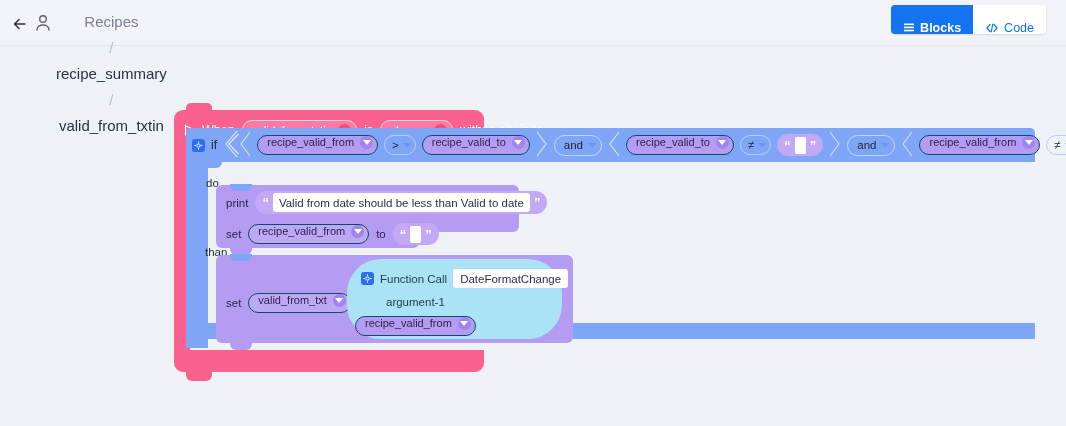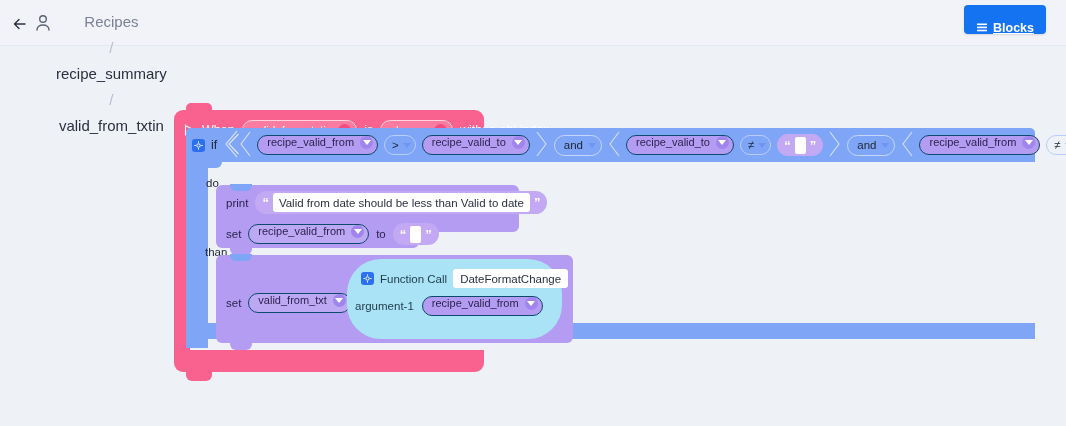--- a/index.html
+++ b/index.html
@@ -34,21 +34,21 @@
   .crumb.active{ color:#2b3040; }
   .sep{ color:#b9bfcc; }
 
   .btn-group{
     position:absolute; right:20px; top:5px; height:29px;
     display:flex; border-radius:4px; overflow:hidden;
     box-shadow:0 1px 2px rgba(0,0,0,.12);
   }
   .btn{
     display:flex; align-items:center; gap:5px;
-    padding:12px 12px; height:45px; font-size:12.5px; cursor:pointer;text-decoration:underline;
+    padding:12px 12px; height:45px; font-size:12.5px; cursor:pointer;
   }
   .btn-blocks{ background:#1473f0; color:#fff; font-weight:bold; }
   .btn-code{ background:#ffffff; color:#1473f0; }
   .btn svg{ display:block; }
 
   
   .canvas{ position:absolute; left:0; top:46px; width:1066px; height:380px; }
 
   
   .when-wrap{
@@ -192,21 +192,21 @@
     position:absolute; left:14px; top:10px;
     display:flex; align-items:center; gap:6px;
     font-size:11.5px; color:#1f3a4a; white-space:nowrap;
   }
   .fn-name{
     height:19px; padding:0 7px; background:#ffffff; border-radius:3px;
     display:inline-flex; align-items:center; font-size:11.5px; color:#2b3040;
   }
   .fn-arg{
     position:absolute; display:flex; align-items:center; gap:8px;
-    font-size:11.5px; color:#1f3a4a; white-space:nowrap;
+    font-size:11.5px; color:#1f3a4a; white-space:nowrap;flex-direction:column;
   }
 </style>
 </head>
 <body>
 
 <div class="topbar">
 
   <div class="back-arrow">
     <svg width="20" height="20" viewBox="0 0 20 20" fill="none">
       <path d="M15 10H4.5M4.5 10L9 5.5M4.5 10L9 14.5" stroke="#2b3040" stroke-width="1.4" stroke-linecap="round" stroke-linejoin="round"></path>
@@ -231,20 +231,28 @@
   <div class="btn-group">
     <div class="btn btn-blocks">
       <span>
         <svg width="12" height="12" viewBox="0 0 12 12">
           <rect x="1" y="1.5" width="10" height="1.6" fill="#fff"></rect>
           <rect x="1" y="4.6" width="10" height="1.6" fill="#fff"></rect>
           <rect x="1" y="7.7" width="10" height="1.6" fill="#fff"></rect>
         </svg>
       </span>
       <span>Blocks</span>
+    </div>
+    <div class="btn btn-code">
+      <span>
+        <svg width="14" height="12" viewBox="0 0 14 12" fill="none">
+          <path d="M5 2.5L2 6l3 3.5M9 2.5L12 6l-3 3.5M7.8 2.2L6.2 9.8" stroke="#1473f0" stroke-width="1.2" stroke-linecap="round"></path>
+        </svg>
+      </span>
+      <span>Code</span>
     </div>
   </div>
 </div>
 
 <div class="canvas">
 
   <div class="when-wrap">
     <div class="when-notch"></div>
     <div class="when-head"></div>
     <div class="when-left"></div>

